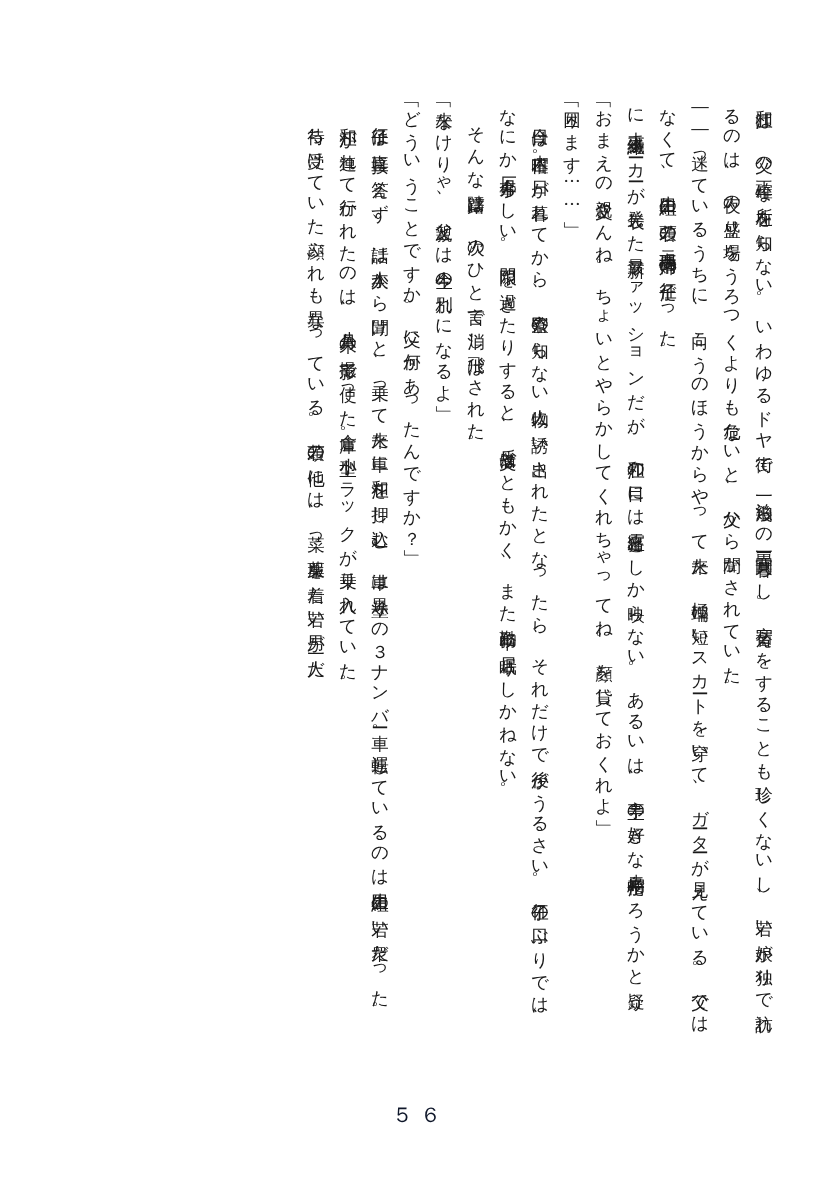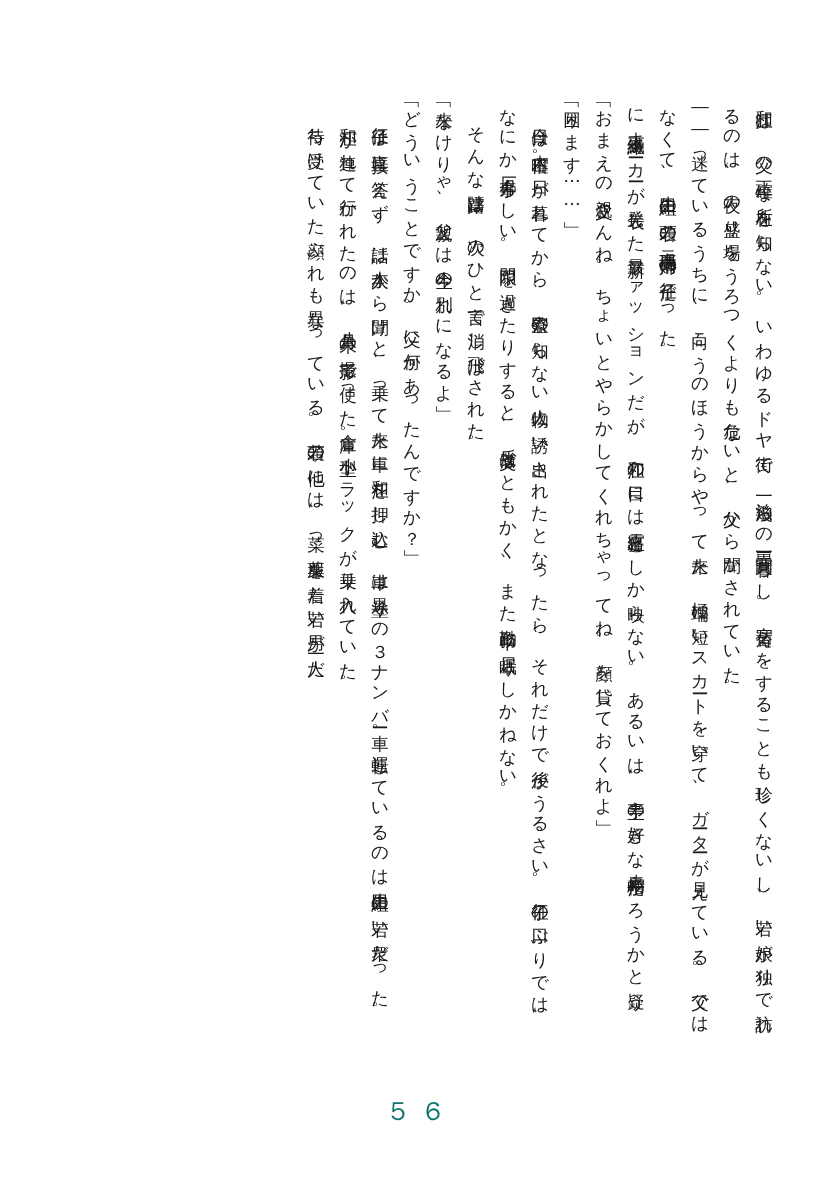--- a/index.html
+++ b/index.html
@@ -37,23 +37,23 @@
   }
   .text-block p.noindent {
     text-indent: 0;
   }
   .page-number {
     position: absolute;
     left: 0;
     right: 0;
     bottom: 62px;
     text-align: center;
-    font-size: 26px;
+    font-size: 21px;
     letter-spacing: 0.35em;
-    color: #0f766e;
+    color: #0f172a;
   }
 </style>
 </head>
 <body>
 
 <div class="page">
 
   <div class="text-block">
     <p class="noindent">和江は、父の正確な所在を知らない。いわゆるドヤ街で、一泊幾らの三畳一間暮らし。宿替えをすることも珍しくないし、若い娘が独りで訪れるのは、夜の盛り場をうろつくよりも危ないと、父から聞かされていた。</p>
     <p class="noindent">――迷っているうちに、向こうのほうからやって来た。極端に短いスカートを穿いて、ガーターが見えている。父ではなくて、生田組の若頭の元妻現情婦の征子だった。</p>

